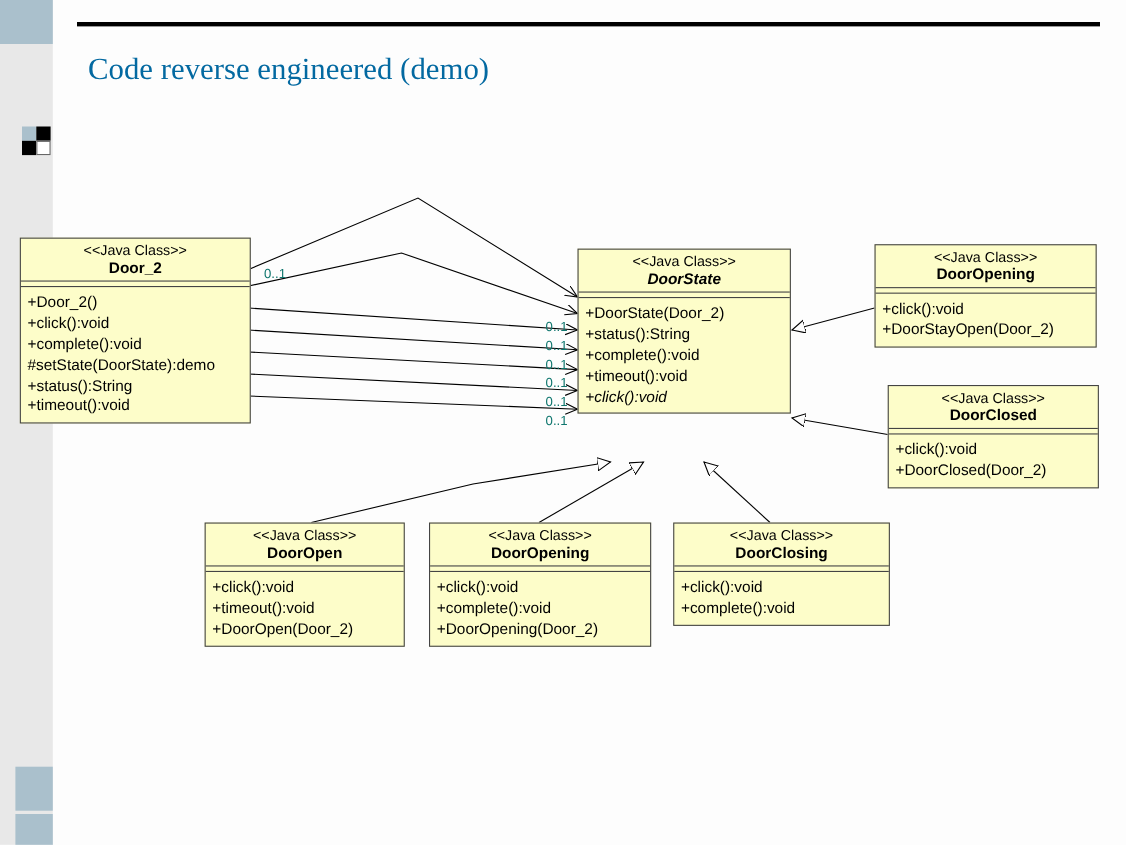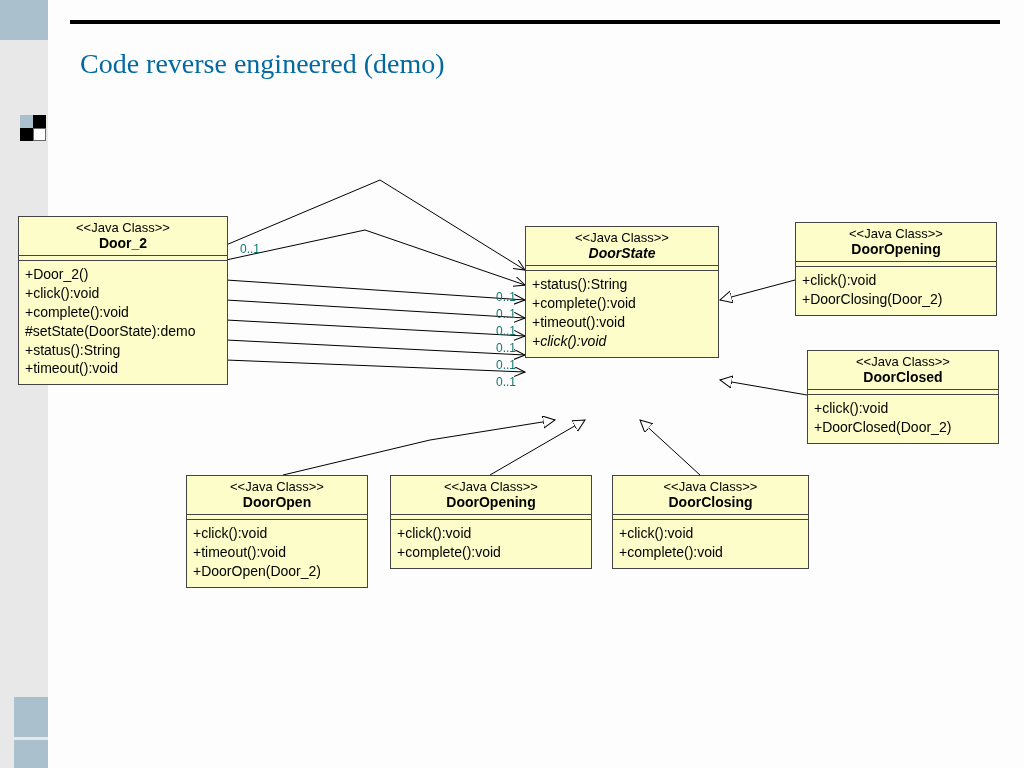--- a/index.html
+++ b/index.html
@@ -163,36 +163,37 @@
   </div>
 </div>
 
 <div class="uml" style="left:525px;top:226px;width:192px">
   <div class="hdr">
     <div class="st">&lt;&lt;Java Class&gt;&gt;</div>
     <div class="nm" style="font-style:italic">DoorState</div>
   </div>
   <div class="divider"></div>
   <div class="body">
+    <div>+DoorState(Door_2)</div>
     <div>+status():String</div>
     <div>+complete():void</div>
     <div>+timeout():void</div>
     <div style="font-style:italic">+click():void</div>
   </div>
 </div>
 
 <div class="uml" style="left:795px;top:222px;width:200px">
   <div class="hdr">
     <div class="st">&lt;&lt;Java Class&gt;&gt;</div>
     <div class="nm">DoorOpening</div>
   </div>
   <div class="divider"></div>
   <div class="body">
     <div>+click():void</div>
-    <div>+DoorClosing(Door_2)</div>
+    <div>+DoorStayOpen(Door_2)</div>
   </div>
 </div>
 
 <div class="uml" style="left:807px;top:350px;width:190px">
   <div class="hdr">
     <div class="st">&lt;&lt;Java Class&gt;&gt;</div>
     <div class="nm">DoorClosed</div>
   </div>
   <div class="divider"></div>
   <div class="body">
@@ -216,20 +217,21 @@
 
 <div class="uml" style="left:390px;top:475px;width:200px">
   <div class="hdr">
     <div class="st">&lt;&lt;Java Class&gt;&gt;</div>
     <div class="nm">DoorOpening</div>
   </div>
   <div class="divider"></div>
   <div class="body">
     <div>+click():void</div>
     <div>+complete():void</div>
+    <div>+DoorOpening(Door_2)</div>
   </div>
 </div>
 
 <div class="uml" style="left:612px;top:475px;width:195px">
   <div class="hdr">
     <div class="st">&lt;&lt;Java Class&gt;&gt;</div>
     <div class="nm">DoorClosing</div>
   </div>
   <div class="divider"></div>
   <div class="body">

